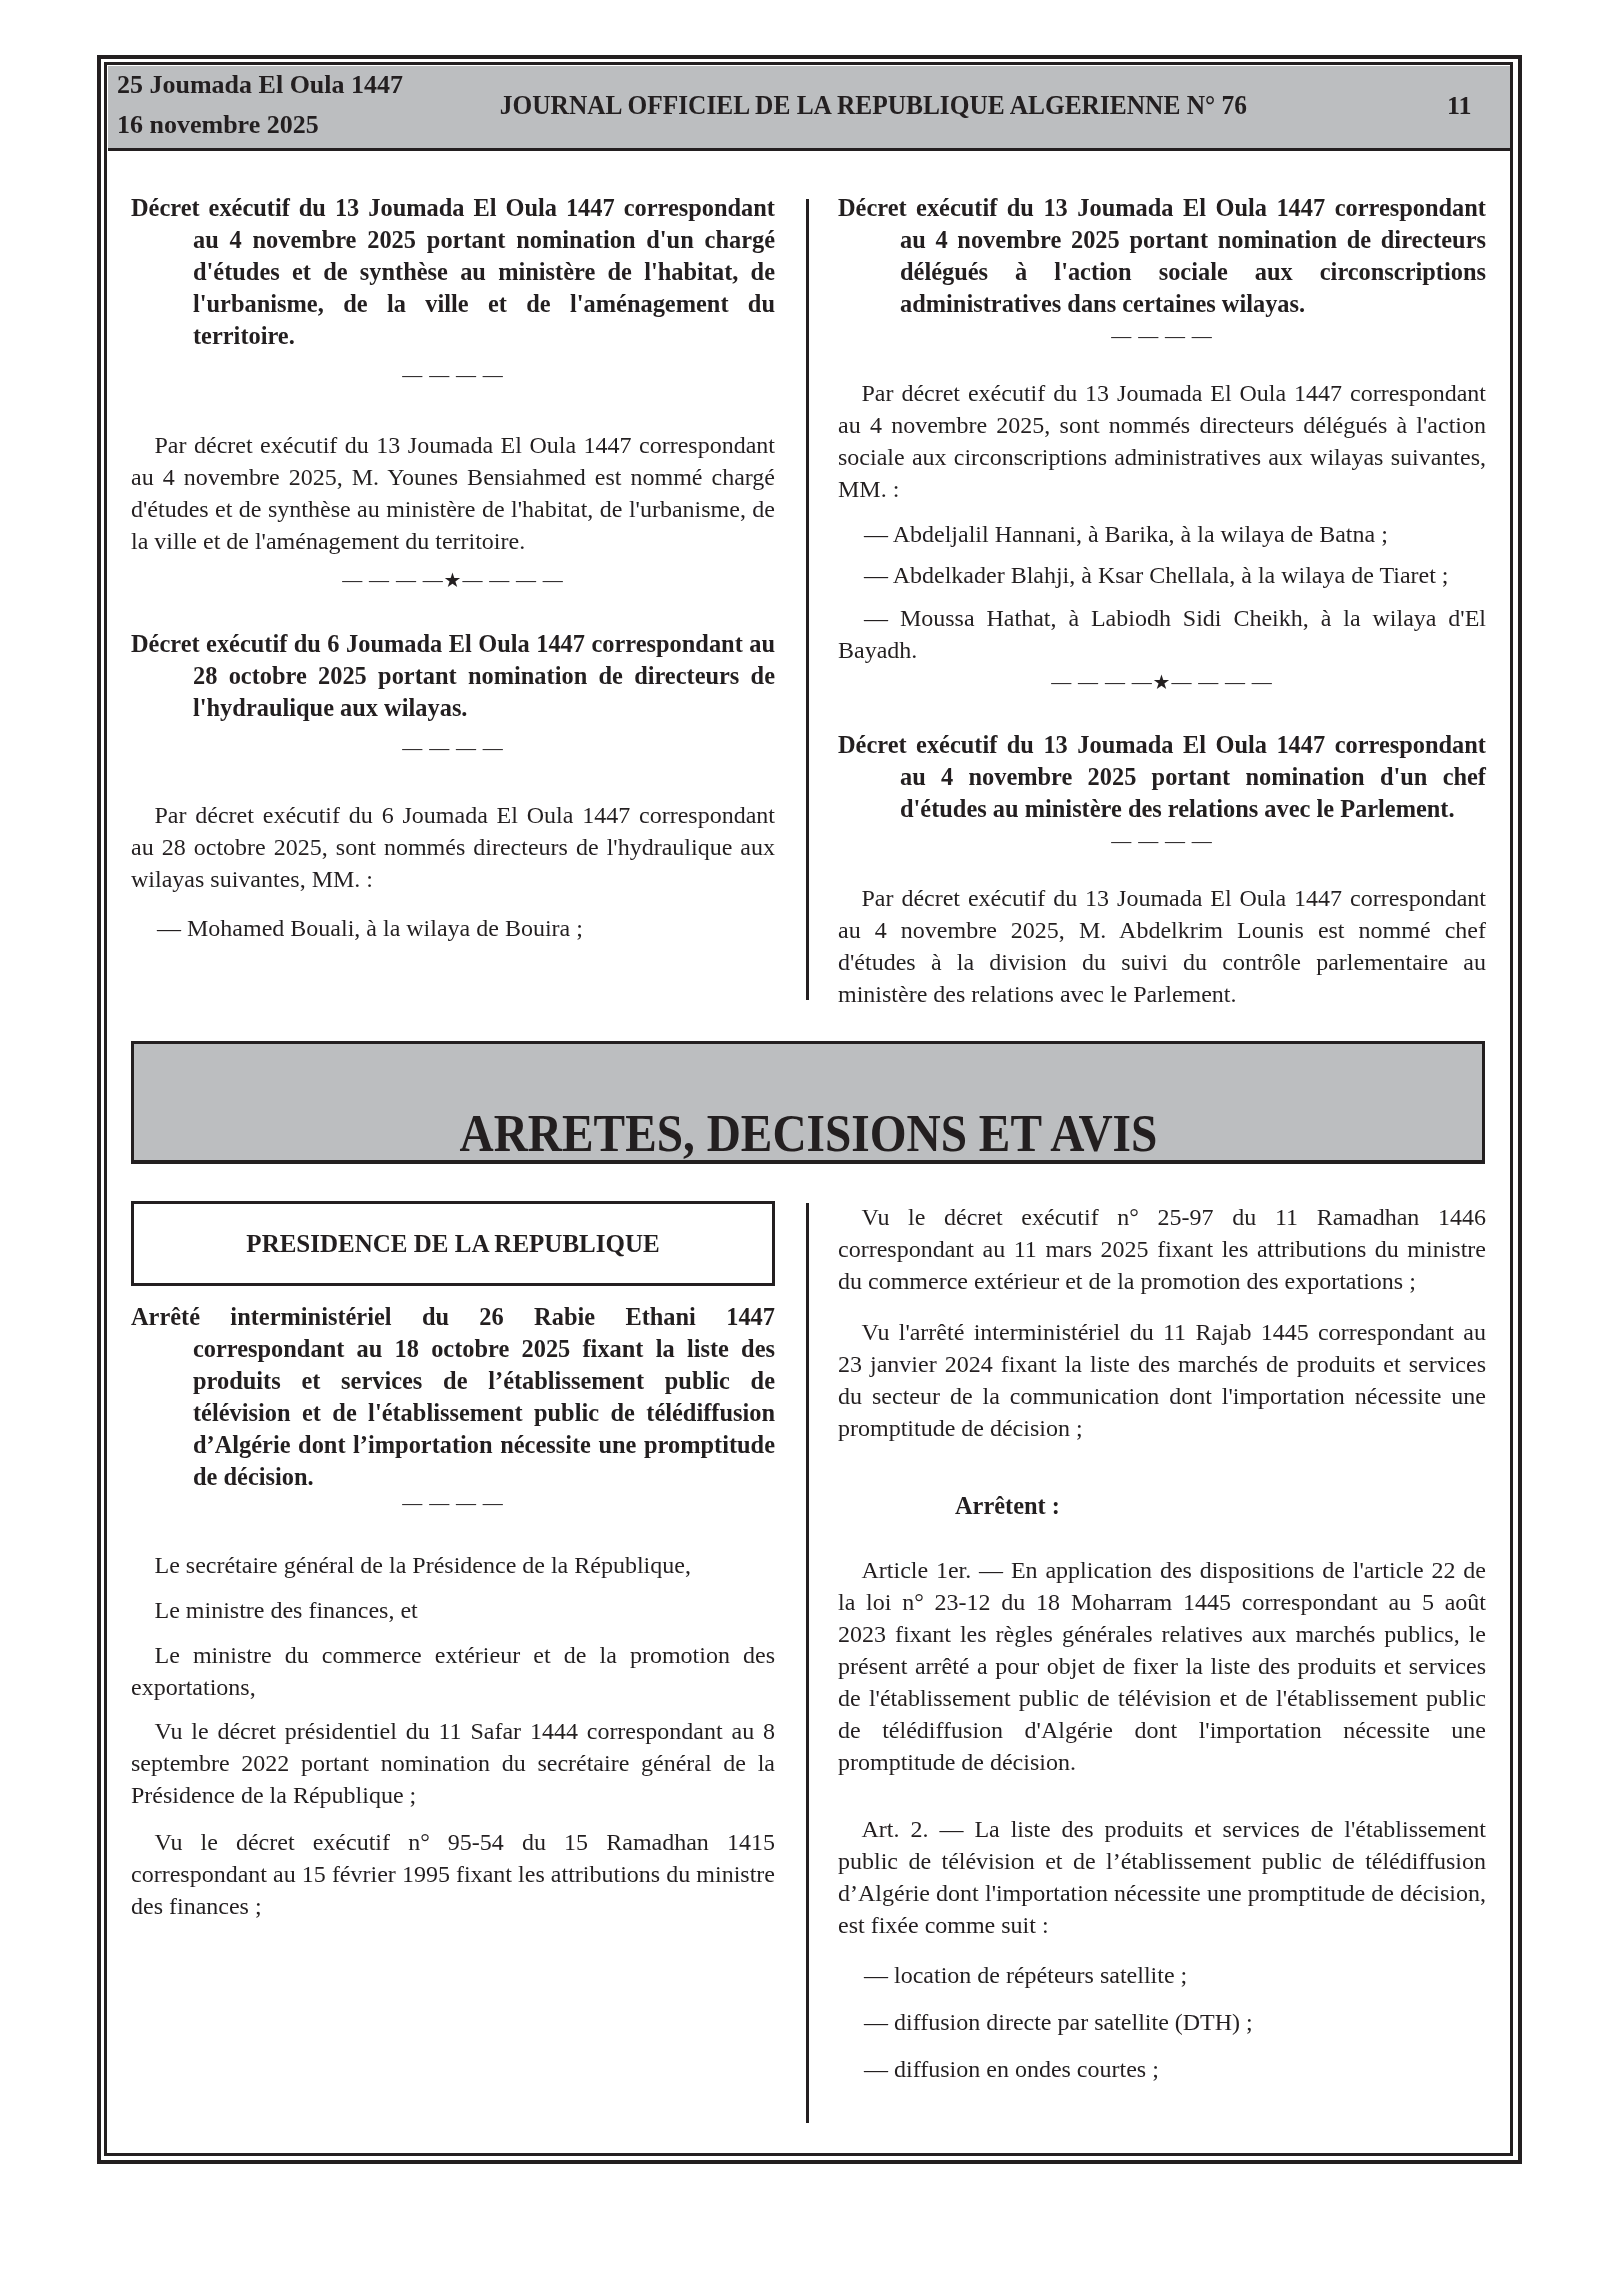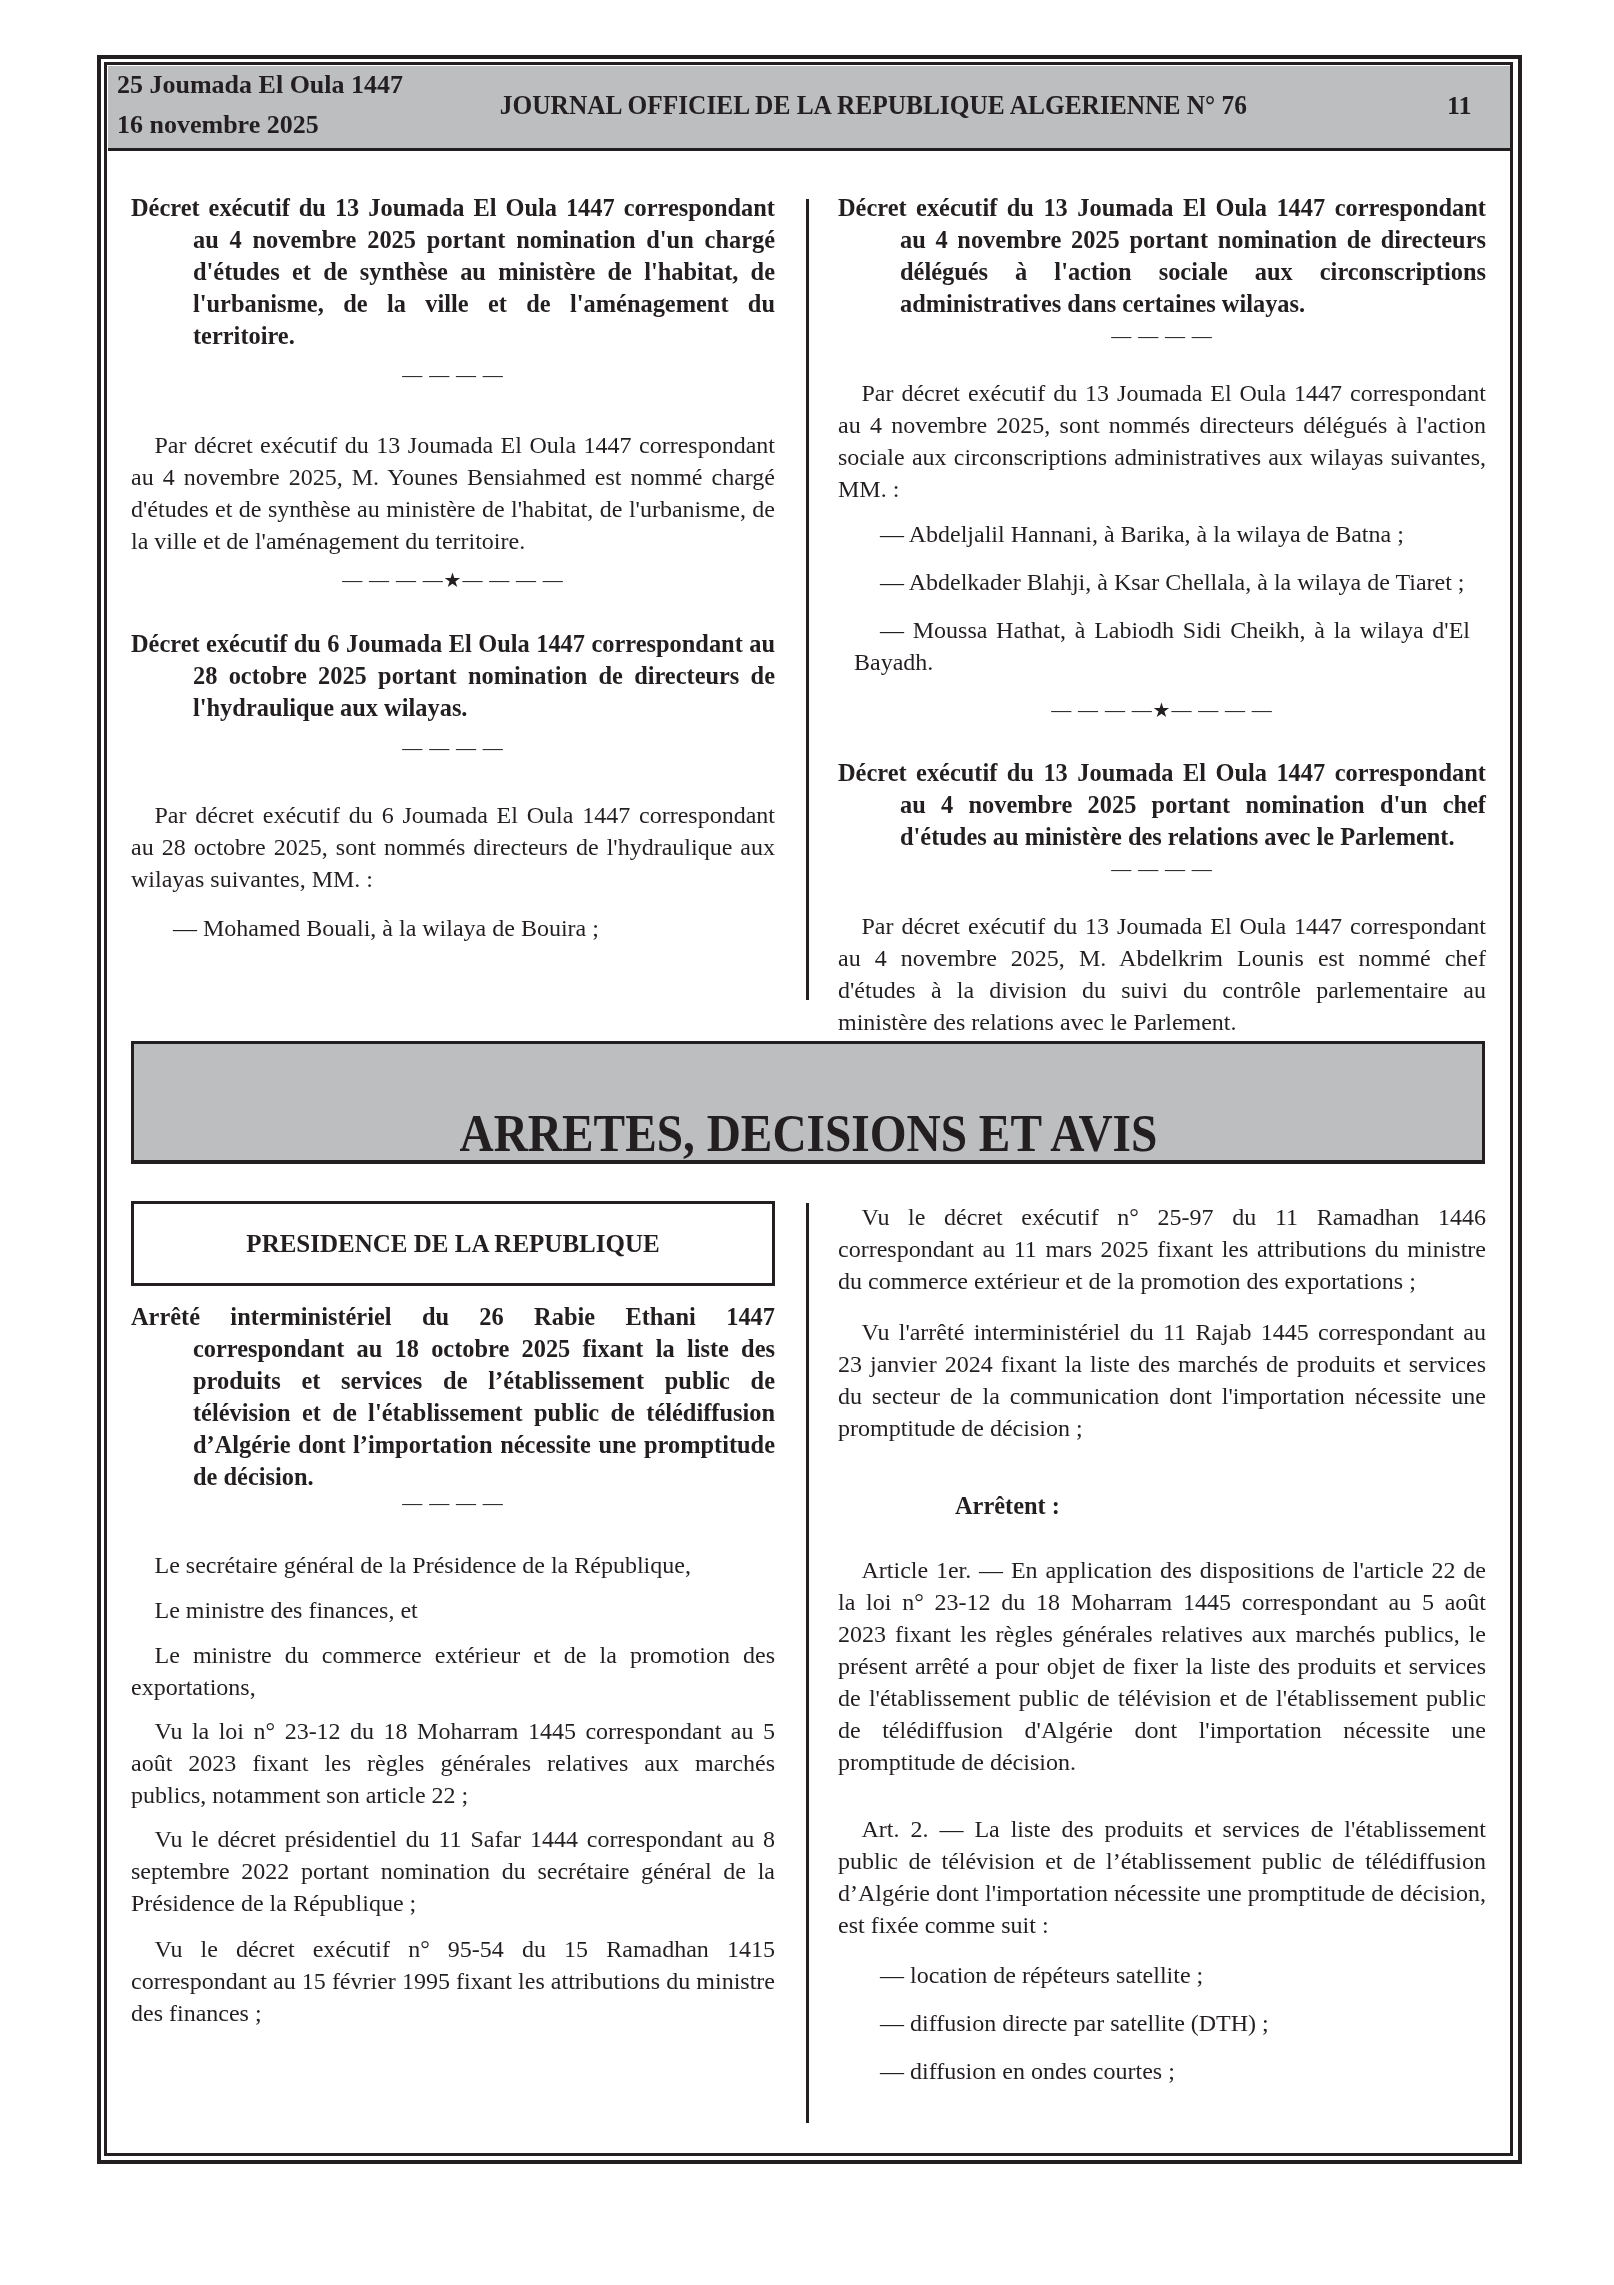--- a/index.html
+++ b/index.html
@@ -12,21 +12,21 @@
   .hdr-date { left: 117px; font-weight: bold; font-size: 26px; line-height: 33px; white-space: nowrap; }
   .hdr-title { left: 362px; width: 1022px; top: 89px; text-align: center; font-weight: bold; font-size: 27px; line-height: 33px; white-space: nowrap; }
   .hdr-title span { display: inline-block; transform: scaleX(0.94); }
   .hdr-page { left: 1447px; width: 52px; top: 89px; text-align: left; font-weight: bold; font-size: 26px; line-height: 33px; }
 
   .col { position: absolute; font-size: 24px; line-height: 32px; }
   .col-left { left: 131px; width: 644px; }
   .col-right { left: 838px; width: 648px; }
   .title { font-weight: bold; font-size: 24.4px; text-align: justify; padding-left: 62px; text-indent: -62px; margin: 0; }
   .para { text-align: justify; text-indent: 23.5px; margin: 0; }
-  .item { text-align: justify; text-indent: 26px; margin: 16px; }
+  .item { text-align: justify; text-indent: 26px; margin: 0; }
   .sep { text-align: center; font-size: 20px; line-height: 33px; margin: 0; letter-spacing: 0.9px; }
   .divider { position: absolute; left: 806px; width: 2.7px; background: #231f20; }
 
   .banner { left: 131px; top: 1041px; width: 1354px; height: 123px; background: #bcbec0;
             border: 3.6px solid #231f20; border-bottom-width: 4.5px; box-sizing: border-box;
             display: flex; align-items: flex-end; justify-content: center; }
   .banner-title { font-weight: bold; font-size: 52px; line-height: 1; white-space: nowrap; transform: scaleX(0.91); }
 
   .section-box { border: 3.6px solid #231f20; height: 85px; box-sizing: border-box;
                  display: flex; align-items: center; justify-content: center; }
@@ -79,21 +79,20 @@
 
 <div class="col col-left" style="top:1201px">
   <div class="section-box">
     <span class="section-box-label">PRESIDENCE DE LA REPUBLIQUE</span>
   </div>
   <p class="title" style="margin-top:14.5px">Arrêté interministériel du 26 Rabie Ethani 1447 correspondant au 18 octobre 2025 fixant la liste des produits et services de l’établissement public de télévision et de l'établissement public de télédiffusion d’Algérie dont l’importation nécessite une promptitude de décision.</p>
   <p class="sep" style="margin-top:-5.4px">— — — —</p>
   <p class="para" style="margin-top:29px">Le secrétaire général de la Présidence de la République,</p>
   <p class="para" style="margin-top:12.7px">Le ministre des finances, et</p>
   <p class="para" style="margin-top:13.6px">Le ministre du commerce extérieur et de la promotion des exportations,</p>
-  <p class="para" style="margin-top:11.8px">Vu la loi n° 23-12 du 18 Moharram 1445 correspondant au 5 août 2023 fixant les règles générales relatives aux marchés publics, notamment son article 22 ;</p>
   <p class="para" style="margin-top:11.8px">Vu le décret présidentiel du 11 Safar 1444 correspondant au 8 septembre 2022 portant nomination du secrétaire général de la Présidence de la République ;</p>
   <p class="para" style="margin-top:14.5px">Vu le décret exécutif n° 95-54 du 15 Ramadhan 1415 correspondant au 15 février 1995 fixant les attributions du ministre des finances ;</p>
 </div>
 
 <div class="col col-right" style="top:1201px">
   <p class="para">Vu le décret exécutif n° 25-97 du 11 Ramadhan 1446 correspondant au 11 mars 2025 fixant les attributions du ministre du commerce extérieur et de la promotion des exportations ;</p>
   <p class="para" style="margin-top:19px">Vu l'arrêté interministériel du 11 Rajab 1445 correspondant au 23 janvier 2024 fixant la liste des marchés de produits et services du secteur de la communication dont l'importation nécessite une promptitude de décision ;</p>
   <p class="verdict" style="margin-top:46px">Arrêtent :</p>
   <p class="para" style="margin-top:32px">Article 1er. — En application des dispositions de l'article 22 de la loi n° 23-12 du 18 Moharram 1445 correspondant au 5 août 2023 fixant les règles générales relatives aux marchés publics, le présent arrêté a pour objet de fixer la liste des produits et services de l'établissement public de télévision et de l'établissement public de télédiffusion d'Algérie dont l'importation nécessite une promptitude de décision.</p>
   <p class="para" style="margin-top:35px">Art. 2. — La liste des produits et services de l'établissement public de télévision et de l’établissement public de télédiffusion d’Algérie dont l'importation nécessite une promptitude de décision, est fixée comme suit :</p>

